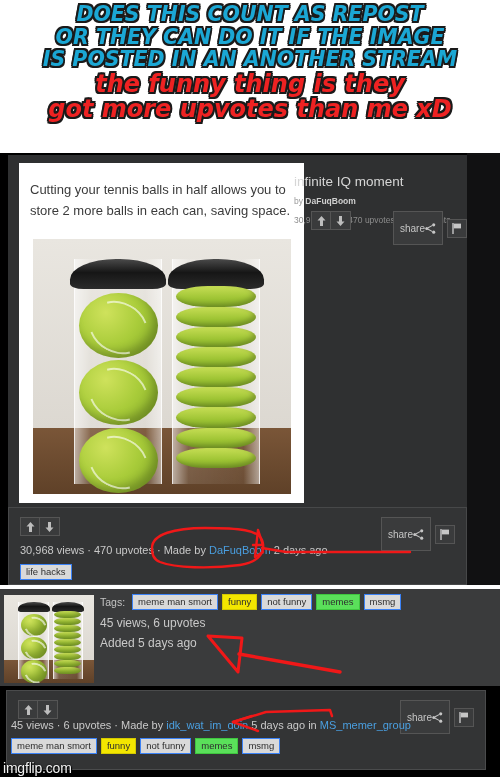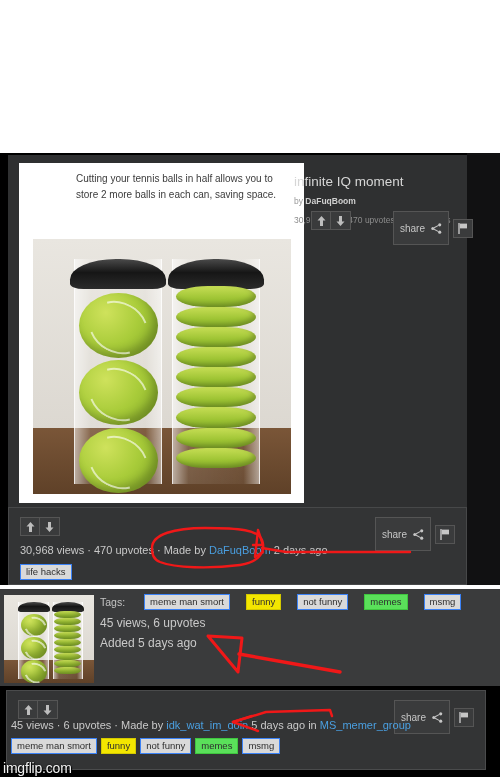--- a/index.html
+++ b/index.html
@@ -54,23 +54,22 @@
   .shot1-right-strip {
     position: absolute; left: 467px; top: 0; width: 33px; height: 432px;
     background: #111112;
   }
   .img-card {
     position: absolute; left: 11px; top: 8px; width: 285px; height: 340px;
     background: #ffffff;
   }
   .img-card-text {
     font-family: "Liberation Sans", sans-serif;
-    font-size: 10px; color: #3b3b3b; line-height: 1.62;
-    padding: 8px 11px 4px 11px;
-    margin-left: 46px;
+    font-size: 13px; color: #3b3b3b; line-height: 1.62;
+    padding: 16px 11px 4px 11px;
   }
   .photo {
     position: absolute; left: 14px; top: 76px; width: 258px; height: 255px;
     background: #d8d4cc; overflow: hidden;
   }
   
   .ph-wall { position:absolute; left:0; top:0; width:100%; height:74%;
              background: linear-gradient(180deg,#e9e6e0 0%,#dcd8d1 100%); }
   .ph-table { position:absolute; left:0; top:74%; width:100%; height:26%;
              background: linear-gradient(180deg,#7a5638 0%,#5f4128 100%); }
@@ -115,21 +114,21 @@
 
   .btnrow { position:absolute; display:flex; align-items:center; gap:0; }
   .vbtn {
     width: 20px; height: 19px; border: 1px solid #555; background: #3a3b3c;
     display:flex; align-items:center; justify-content:center;
   }
   .vbtn + .vbtn { border-left: none; }
   .vbtn svg { display:block; }
   .sharebtn {
     height: 19px; border: 1px solid #555; background: #3a3b3c; color:#c6c6c6;
-    font-size: 10px; display:flex; align-items:center; gap:6px; padding: 16px 6px;
+    font-size: 10px; display:flex; align-items:center; gap:0; padding: 16px 6px;
   }
   .flagbtn {
     width: 20px; height: 19px; border: 1px solid #555; background: #3a3b3c;
     display:flex; align-items:center; justify-content:center; margin-left: 4px;
   }
 
   
   .bar2 {
     position: absolute; left: 8px; top: 507px; width: 459px; height: 78px;
     background: #333435; border: 1px solid #474849;
@@ -150,21 +149,21 @@
   
   .shot2 {
     position: absolute; left: 0; top: 589px; width: 500px; height: 97px;
     background: #3a3b3c;
   }
   .shot2-thumb {
     position: absolute; left: 4px; top: 6px; width: 90px; height: 88px;
     background:#d6d2ca; overflow:hidden;
   }
   .shot2-right { position:absolute; left: 100px; top: 5px; }
-  .tagsrow { display:flex; align-items:center; gap:16px; }
+  .tagsrow { display:flex; align-items:center; gap:4px; }
   .tagsrow .lbl { font-size: 10.5px; color:#c4c4c4; margin-right: 3px; }
   .shot2-line { font-size: 12px; color:#c9c9c9; margin-top: 6px; }
   .shot2-feat { font-size: 9px; color:#4caf50; margin-top: 6px; }
   .shot2-feat a { color:#3d9be0; text-decoration:none; }
 
   
   .shot3 {
     position: absolute; left: 0; top: 686px; width: 500px; height: 91px;
     background: #000;
   }
@@ -188,20 +187,27 @@
 
   
   .annot { position:absolute; left:0; top:0; width:500px; height:777px;
            pointer-events:none; }
 </style>
 </head>
 <body>
 
 <div class="page">
 
+  <div class="caption-block">
+    <div class="cap-line cap-blue">DOES THIS COUNT AS REPOST</div>
+    <div class="cap-line cap-blue">OR THEY CAN DO IT IF THE IMAGE</div>
+    <div class="cap-line cap-blue">IS POSTED IN AN ANOTHER STREAM</div>
+    <div class="cap-line cap-red">the funny thing is they</div>
+    <div class="cap-line cap-red">got more upvotes than me xD</div>
+  </div>
 
   <div class="shot1">
     <div class="shot1-right-strip"></div>
     <div class="shot1-inner">
 
       <div class="img-card">
         <div class="img-card-text">Cutting your tennis balls in half allows you to store 2 more balls in each can, saving space.</div>
         <div class="photo">
           <div class="ph-wall"></div>
           <div class="ph-table"></div>

